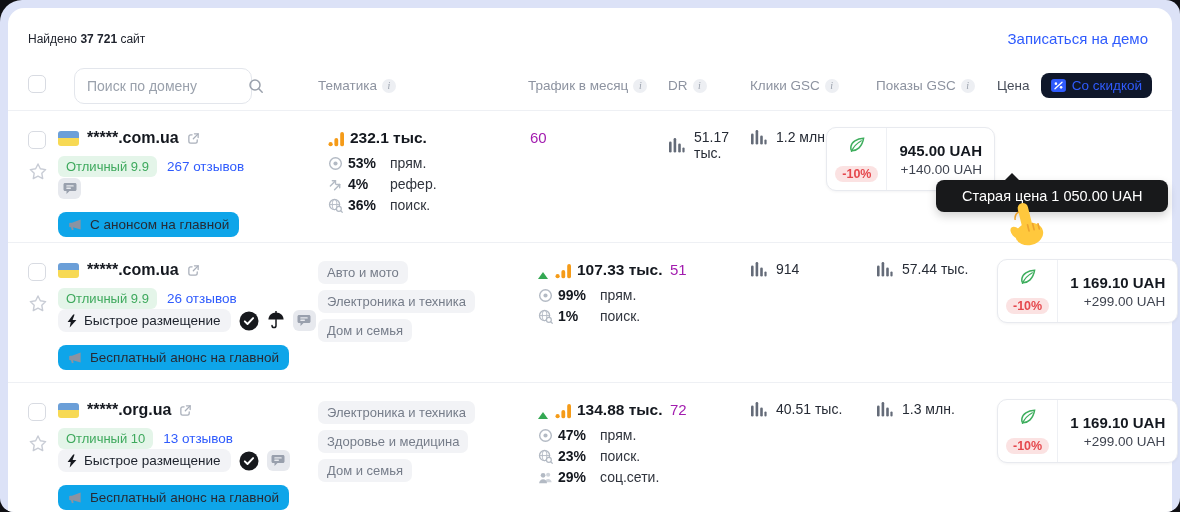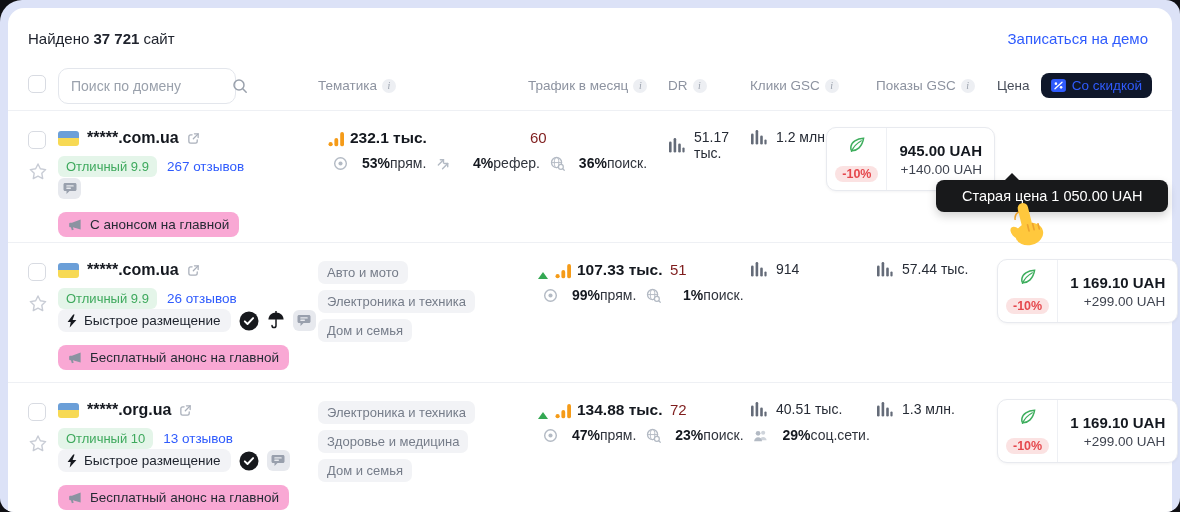--- a/index.html
+++ b/index.html
@@ -2,33 +2,33 @@
 <html><head>
 <meta charset="utf-8">
 <style>
   * { box-sizing: border-box; margin: 0; padding: 0; }
   body { background:#101014; font-family:"Liberation Sans", sans-serif; }
   .stage { position:relative; width:1180px; height:512px; background:#dce2f7; border-radius:22px 14px 14px 14px; overflow:hidden; }
   .card { position:absolute; left:8px; top:8px; width:1164px; height:540px; background:#fff; border-radius:16px; }
 
   
   .topbar { display:flex; justify-content:space-between; align-items:center; padding:22px 24px 14px 20px; }
-  .found { font-size:15px; color:#20242e; }
+  .found { font-size:12px; color:#20242e; }
   .found b { font-weight:700; }
   .demo-link { font-size:15px; color:#2f5bfd; text-decoration:none; cursor:pointer; }
 
   
   .grid { display:grid; grid-template-columns:30px 260px 210px 140px 82px 126px 121px 1fr; padding:0 20px; }
 
   .thead { align-items:center; height:50px; border-bottom:1px solid #eef0f4; }
   .th { font-size:13.5px; color:#8d93a0; display:flex; align-items:center; gap:5px; }
   .th-price { color:#474d59; }
   .th-last { display:flex; justify-content:space-between; align-items:center; }
   .info-i { width:14px; height:14px; border-radius:50%; background:#edeff3; color:#9aa1ac; font-size:10px; font-style:italic; font-family:"Liberation Serif", serif; display:inline-flex; align-items:center; justify-content:center; }
-  .search-wrap { position:relative; width:200px; }
+  .search-wrap { position:relative; width:200px;margin-left:16px; }
   .search-input { width:178px; height:36px; border:1px solid #e3e6ec; border-radius:10px; padding:0 32px 0 12px; font-size:14px; color:#20242e; outline:none; background:#fff; }
   .search-input::placeholder { color:#9aa1ac; }
   .search-ico { position:absolute; right:10px; top:10px; }
 
   .discount-toggle { display:inline-flex; align-items:center; gap:6px; background:#0f172a; color:#2f5bfd; font-size:13.5px; padding:5px 10px; border-radius:8px; cursor:pointer; }
 
   
   .row { align-items:start; border-bottom:1px solid #eef0f4; position:relative; }
   .row-1 { height:132px; } .row-2 { height:140px; } .row-3 { height:132px; }
   .cell { padding-top:18px; }
@@ -44,37 +44,37 @@
   .domain { font-size:16px; font-weight:700; color:#14181f; text-decoration:none; cursor:pointer; }
   .extlink { line-height:0; cursor:pointer; }
   .rating-line { display:flex; align-items:center; gap:10px; margin-top:9px; }
   .rating-pill { background:#e4f5e9; color:#3ea95d; font-size:13px; padding:3px 8px; border-radius:6px; }
   .reviews { color:#2f5bfd; font-size:13.5px; text-decoration:none; cursor:pointer; }
   .badge-line { display:flex; align-items:center; gap:8px; margin-top:0; min-height:22px; }
   .fast-pill { display:inline-flex; align-items:center; gap:6px; background:#f2f3f6; border-radius:8px; padding:4px 10px 4px 8px; font-size:13.5px; color:#1d222c; }
   .mini-badge { line-height:0; display:inline-flex; }
   .chat-badge { width:23px; height:21px; background:#e7e9ee; border-radius:6px; display:inline-flex; align-items:center; justify-content:center; }
   .tag-line { margin-top:13px; }
-  .tag { display:inline-flex; align-items:center; gap:7px; background:#f9a8d4; border-radius:8px; padding:5px 10px; font-size:13.5px; color:#262b35; }
+  .tag { display:inline-flex; align-items:center; gap:7px; background:#0ea5e9; border-radius:8px; padding:5px 10px; font-size:13.5px; color:#262b35; }
 
   .c-topics { display:flex; flex-wrap:wrap; gap:6px; width:205px; align-content:flex-start; }
   .pill { background:#f2f3f6; color:#757c89; font-size:13px; padding:4px 9px; border-radius:7px; white-space:nowrap; }
 
   .c-traffic { padding-left:10px; }
   .traffic-main { display:flex; align-items:flex-end; gap:5px; }
   .trend { width:0; height:0; border-left:5px solid transparent; border-right:5px solid transparent; border-bottom:7px solid #34a853; margin-right:2px; }
   .t-icon { line-height:0; }
   .t-val { font-size:15.5px; font-weight:700; color:#14181f; }
-  .sources { margin-top:8px; display:flex; flex-direction:row; gap:5px;text-align:right; }
+  .sources { margin-top:8px; display:flex; flex-direction:column; gap:5px; }
   .src { display:grid; grid-template-columns:20px 42px auto; align-items:center; font-size:14px; }
   .src .s-ico { line-height:0; }
   .src b { color:#14181f; }
   .src .s-lbl { color:#30343d; }
 
-  .c-dr { font-size:15px; color:#7f1d1d; padding-left:2px; }
+  .c-dr { font-size:15px; color:#a21caf; padding-left:2px; }
   .c-gsc { display:flex; align-items:center; gap:9px; font-size:14px; color:#262b35; }
   .c-gsc .bars { line-height:0; }
 
   .c-price { display:flex; justify-content:flex-end; padding-top:16px; padding-right:2px; }
   .price-card { display:flex; background:#fff; border:1px solid #e8eaef; border-radius:10px; box-shadow:0 1px 3px rgba(20,24,40,.05); cursor:pointer; }
   .pc-left { display:flex; flex-direction:column; align-items:center; justify-content:center; gap:11px; padding:8px 8px; border-right:1px solid #eef0f4; }
   .disc { background:#fbe2e2; color:#e5484d; font-size:12.5px; font-weight:700; padding:1px 7px; border-radius:9px; }
   .pc-right { display:flex; flex-direction:column; align-items:flex-end; justify-content:center; gap:3px; padding:8px 12px; }
   .pc-right b { font-size:15px; font-weight:700; color:#14181f; white-space:nowrap; }
   .pc-right span { font-size:13.5px; color:#3f4450; white-space:nowrap; }

